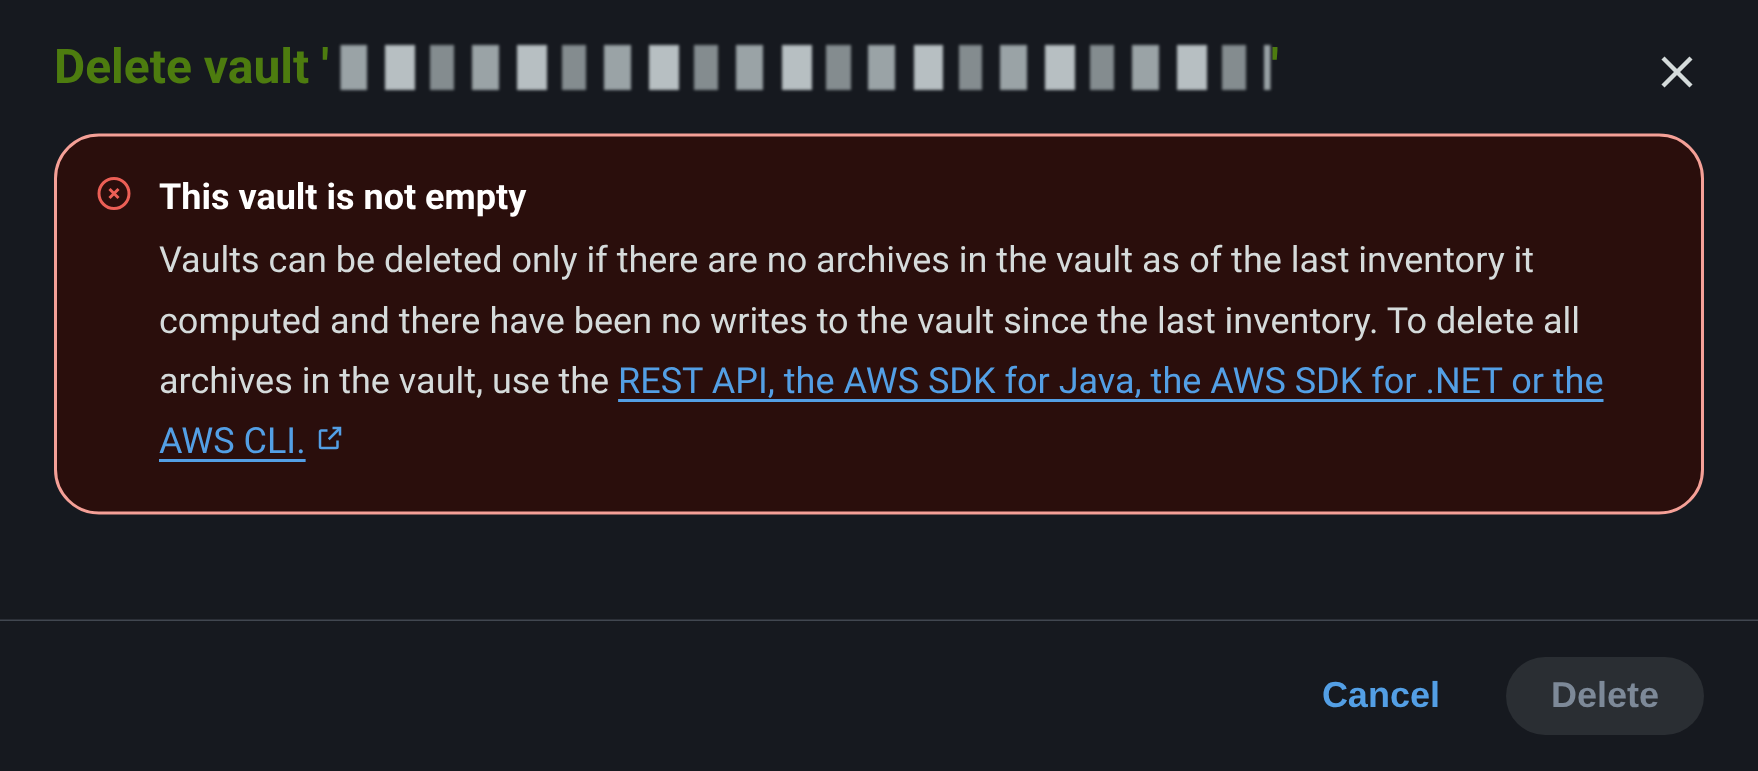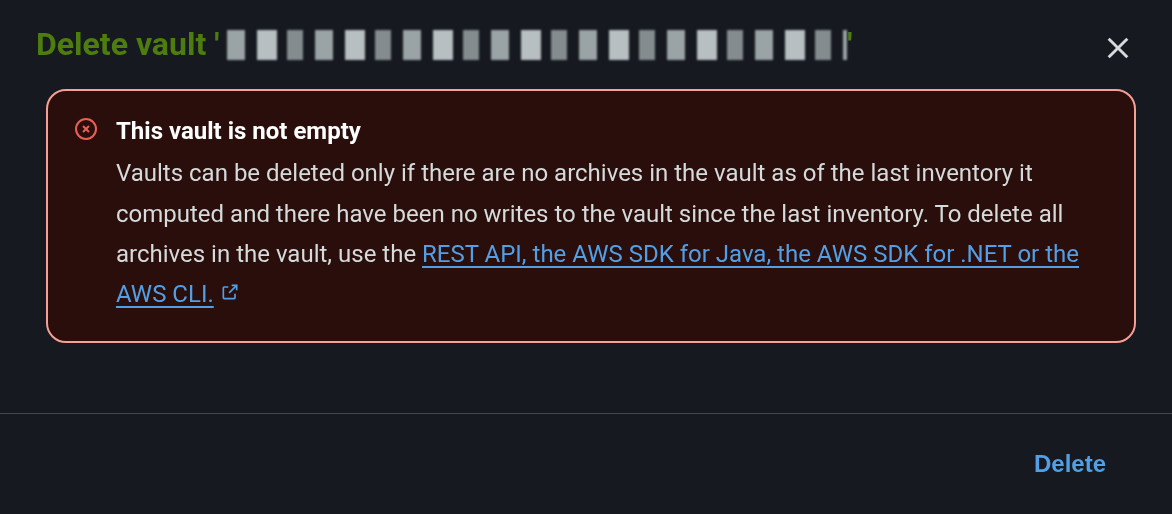--- a/index.html
+++ b/index.html
@@ -67,26 +67,25 @@
       height: 28px;
       stroke: #d5dbdb;
       stroke-width: 2.5;
     }
     .modal-body {
       padding: 0 36px 28px 36px;
       flex: 0 0 auto;
     }
     .alert-box {
       border: 2px solid #f5a097;
-      border-radius: 20px;
+      border-radius: 30px;
       background: #2a0e0c;
       padding: 24px 30px 26px 26px;
       display: flex;
       gap: 18px;
-      margin-left: 10px;
     }
     .alert-icon {
       flex-shrink: 0;
       margin-top: 2px;
     }
     .alert-icon svg {
       width: 24px;
       height: 24px;
     }
     .alert-content {
@@ -187,16 +186,17 @@
                   <path d="M14 4h6v6"></path>
                   <path d="M20 4l-9 9"></path>
                   <path d="M18 14v5a1 1 0 0 1-1 1H5a1 1 0 0 1-1-1V7a1 1 0 0 1 1-1h5"></path>
                 </svg></span></a>
         </div>
       </div>
     </div>
   </div>
 
   <div class="modal-footer">
-    <button class="btn btn-cancel">Delete</button>
+    <button class="btn btn-cancel">Cancel</button>
+    <button class="btn btn-delete">Delete</button>
   </div>
 
 </div>
 
 </body></html>

